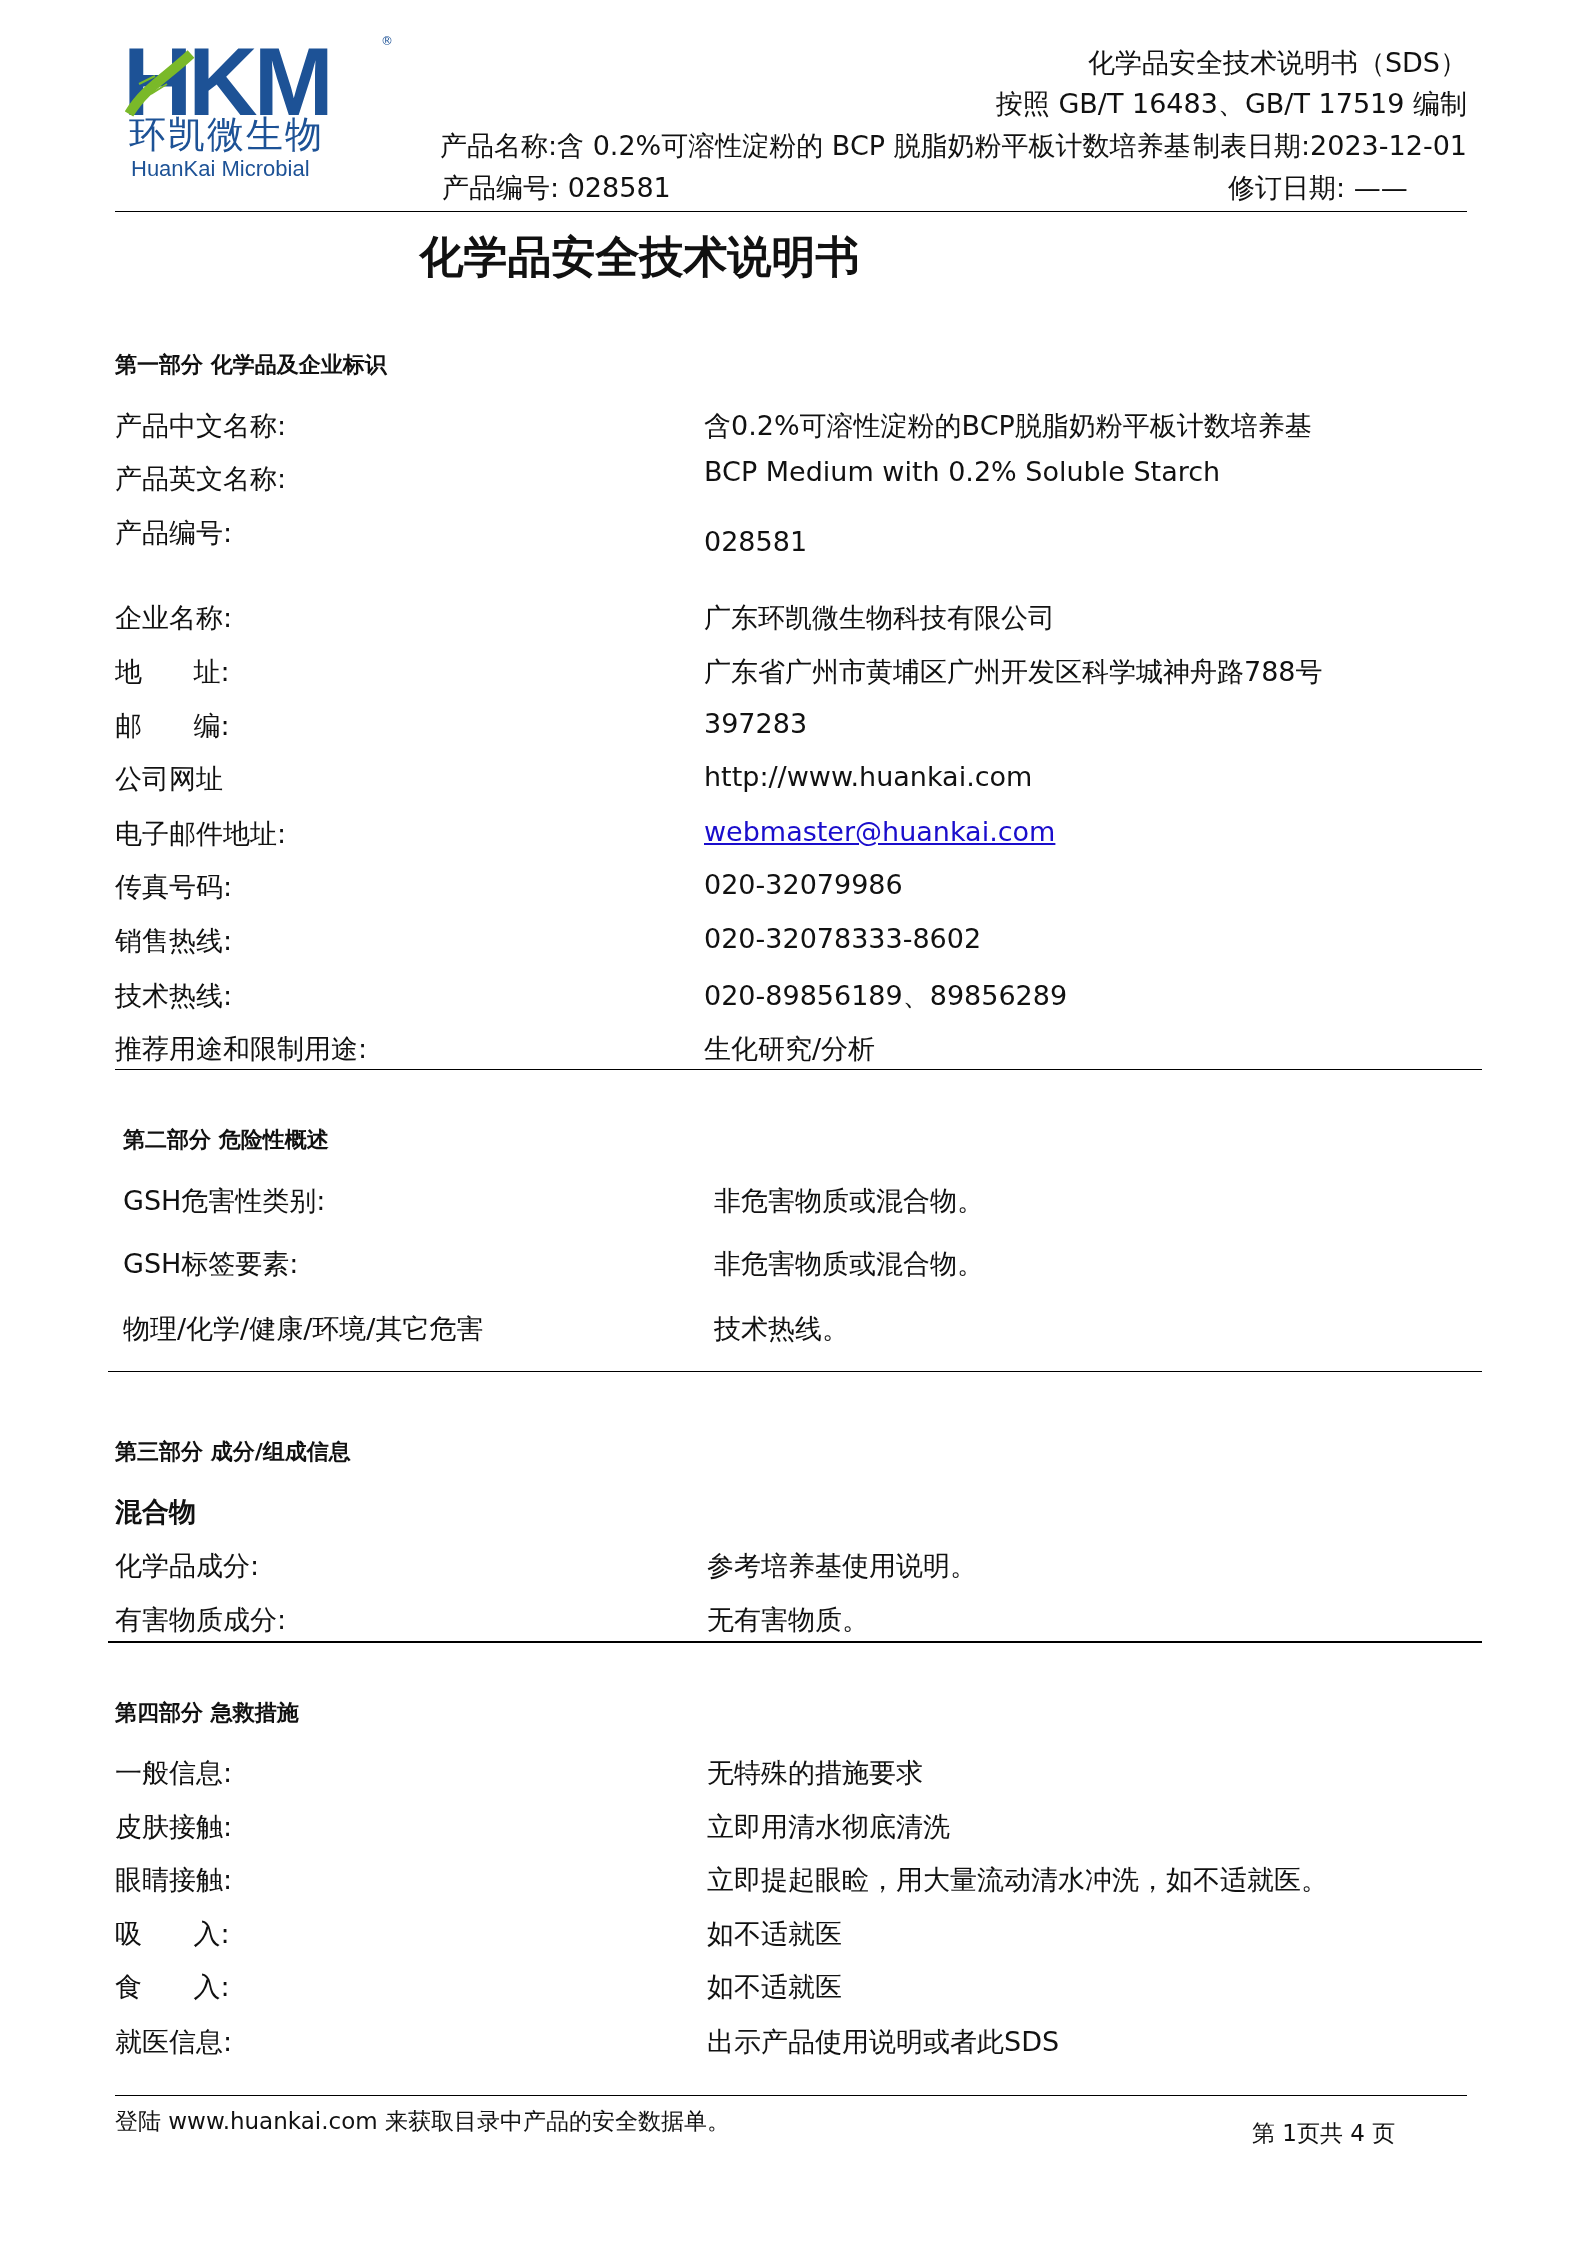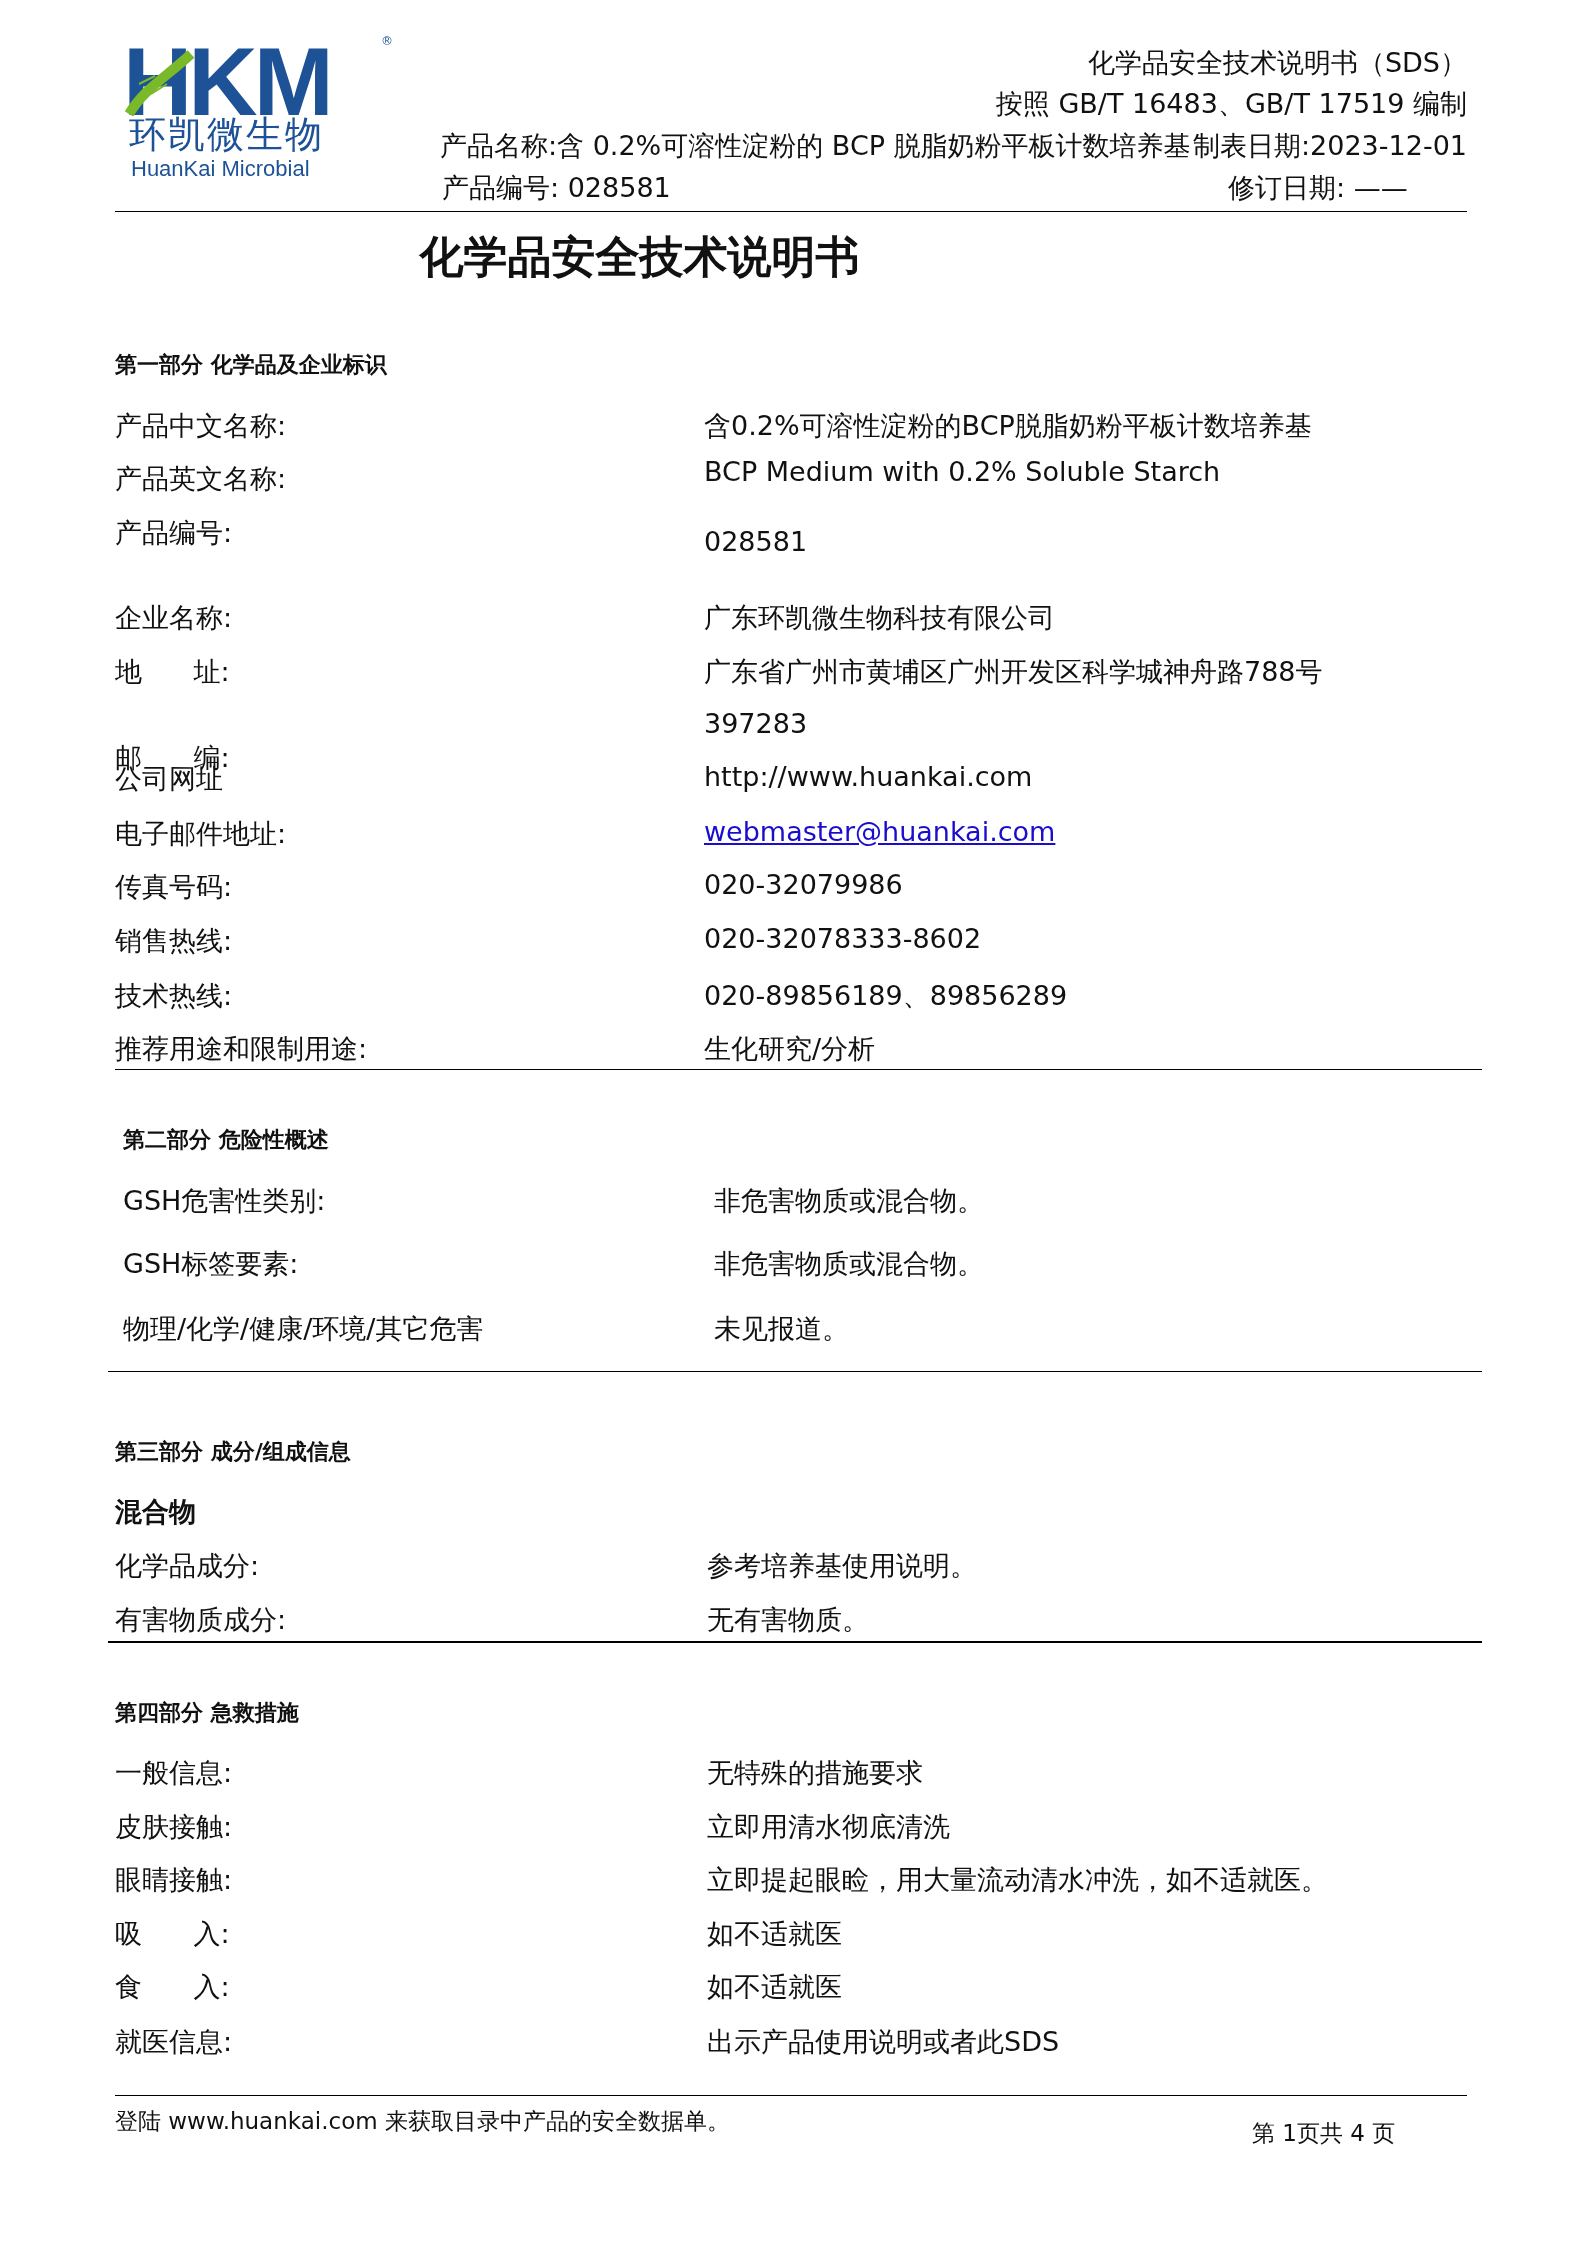--- a/index.html
+++ b/index.html
@@ -49,21 +49,21 @@
 <div class="abs lbl" style="left:115px;top:408px;">产品中文名称:</div>
 <div class="abs val" style="left:704px;top:408px;">含0.2%可溶性淀粉的BCP脱脂奶粉平板计数培养基</div>
 <div class="abs lbl" style="left:115px;top:461px;">产品英文名称:</div>
 <div class="abs val" style="left:704px;top:456px;">BCP Medium with 0.2% Soluble Starch</div>
 <div class="abs lbl" style="left:115px;top:515px;">产品编号:</div>
 <div class="abs val" style="left:704px;top:526px;text-align:right;">028581</div>
 <div class="abs lbl" style="left:115px;top:600px;">企业名称:</div>
 <div class="abs val" style="left:704px;top:600px;">广东环凯微生物科技有限公司</div>
 <div class="abs lbl" style="left:115px;top:654px;white-space:pre;">地      址:</div>
 <div class="abs val" style="left:704px;top:654px;">广东省广州市黄埔区广州开发区科学城神舟路788号</div>
-<div class="abs lbl" style="left:115px;top:708px;white-space:pre;margin-top:32px;">邮      编:</div>
+<div class="abs lbl" style="left:115px;top:708px;white-space:pre;">邮      编:</div>
 <div class="abs val" style="left:704px;top:708px;">397283</div>
 <div class="abs lbl" style="left:115px;top:761px;">公司网址</div>
 <div class="abs val" style="left:704px;top:761px;">http://www.huankai.com</div>
 <div class="abs lbl" style="left:115px;top:816px;">电子邮件地址:</div>
 <div class="abs val link" style="left:704px;top:816px;">webmaster@huankai.com</div>
 <div class="abs lbl" style="left:115px;top:869px;">传真号码:</div>
 <div class="abs val" style="left:704px;top:869px;">020-32079986</div>
 <div class="abs lbl" style="left:115px;top:923px;">销售热线:</div>
 <div class="abs val" style="left:704px;top:923px;">020-32078333-8602</div>
 <div class="abs lbl" style="left:115px;top:978px;">技术热线:</div>
@@ -71,21 +71,21 @@
 <div class="abs lbl" style="left:115px;top:1031px;">推荐用途和限制用途:</div>
 <div class="abs val" style="left:704px;top:1031px;">生化研究/分析</div>
 <div class="rule" style="left:115px;width:1367px;top:1069px;"></div>
 
 <div class="abs sec" style="left:123px;top:1125px;">第二部分    危险性概述</div>
 <div class="abs lbl" style="left:123px;top:1183px;">GSH危害性类别:</div>
 <div class="abs val" style="left:714px;top:1183px;">非危害物质或混合物。</div>
 <div class="abs lbl" style="left:123px;top:1246px;">GSH标签要素:</div>
 <div class="abs val" style="left:714px;top:1246px;">非危害物质或混合物。</div>
 <div class="abs lbl" style="left:123px;top:1311px;">物理/化学/健康/环境/其它危害</div>
-<div class="abs val" style="left:714px;top:1311px;">未见报道。</div>
+<div class="abs val" style="left:714px;top:1311px;">技术热线。</div>
 <div class="rule" style="left:108px;width:1374px;top:1371px;"></div>
 
 <div class="abs sec" style="left:115px;top:1437px;">第三部分    成分/组成信息</div>
 <div class="abs sec" style="left:115px;top:1494px;font-size:27px;">混合物</div>
 <div class="abs lbl" style="left:115px;top:1548px;">化学品成分:</div>
 <div class="abs val" style="left:707px;top:1548px;">参考培养基使用说明。</div>
 <div class="abs lbl" style="left:115px;top:1602px;">有害物质成分:</div>
 <div class="abs val" style="left:707px;top:1602px;">无有害物质。</div>
 <div class="rule" style="left:108px;width:1374px;top:1641px;height:2px;"></div>
 

